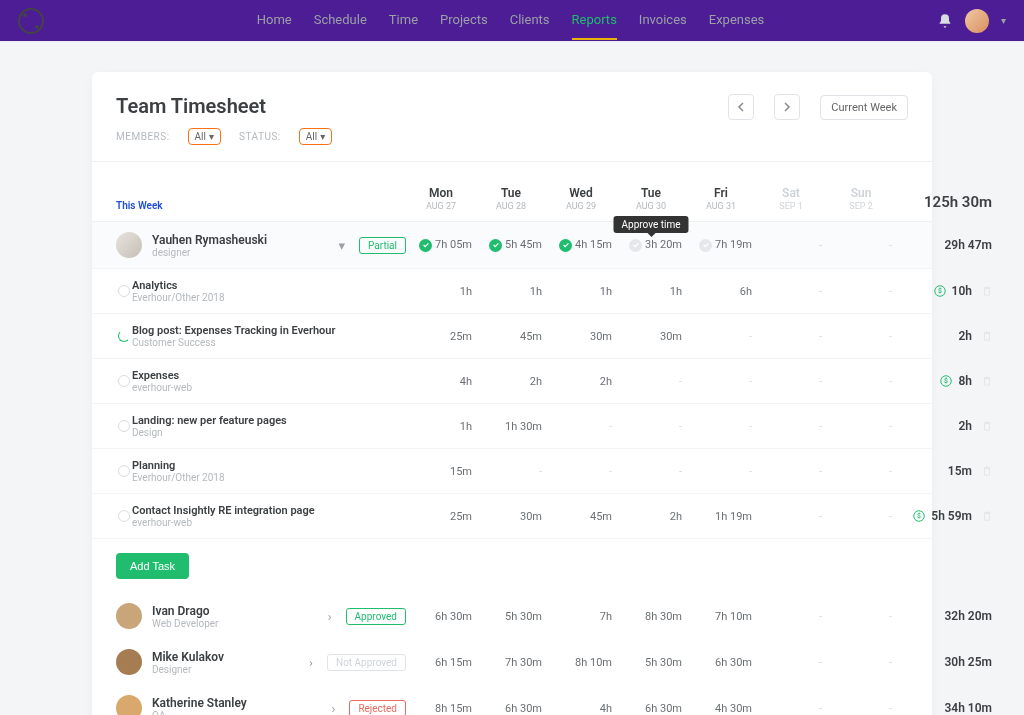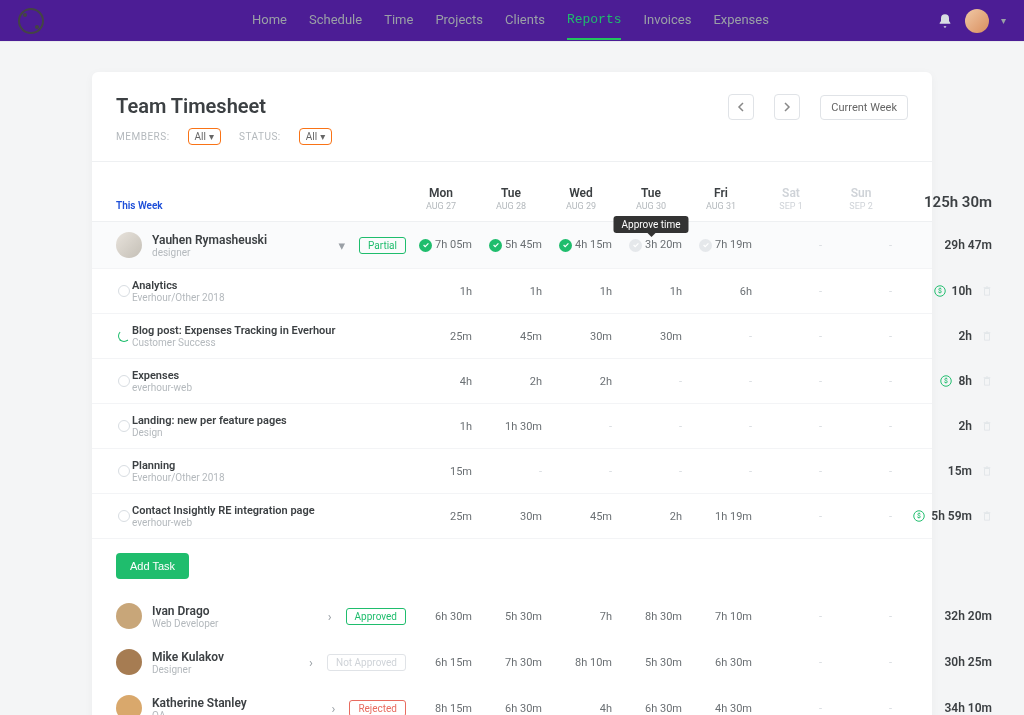--- a/index.html
+++ b/index.html
@@ -3,21 +3,21 @@
 <meta charset="utf-8">
 <style>
 *{box-sizing:border-box;margin:0;padding:0;}
 body{font-family:-apple-system,BlinkMacSystemFont,'Segoe UI',Roboto,sans-serif;background:#f4f5f6;color:#333;font-size:13px;}
 .topbar{background:#4c1d95;height:42px;display:flex;align-items:center;padding:0 18px;border-bottom:1px solid #e8eaec;}
 .logo{width:26px;height:26px;border:2px solid #444;border-radius:50%;position:relative;margin-right:40px;}
 .logo::before{content:'';position:absolute;top:3px;left:3px;width:4px;height:4px;background:#444;border-radius:50%;}
 .logo::after{content:'';position:absolute;bottom:3px;right:3px;width:4px;height:4px;background:#444;border-radius:50%;}
 .nav{flex:1;display:flex;justify-content:center;gap:22px;}
 .nav-item{color:#9aa0a6;padding:11px 0;cursor:pointer;font-size:13px;}
-.nav-item.active{color:#1fbd6d;border-bottom:2px solid #22c55e;font-family:Liberation Mono, monospace;}
+.nav-item.active{color:#1fbd6d;border-bottom:2px solid #eab308;}
 .topbar-right{display:flex;align-items:center;gap:12px;}
 .bell{width:16px;height:16px;color:#d8dde2;}
 .avatar-small{width:24px;height:24px;border-radius:50%;background:linear-gradient(135deg,#f0c9a6,#d98e5e);display:inline-block;position:relative;}
 .chevron-down{color:#9aa0a6;font-size:10px;}
 .container{max-width:840px;margin:30px auto;background:#fff;border-radius:6px;box-shadow:0 2px 10px rgba(0,0,0,0.04);}
 .section-head{padding:22px 24px 16px;display:flex;justify-content:space-between;align-items:flex-start;}
 .section-title{font-size:20px;font-weight:600;color:#3c4043;}
 .filters-row{display:flex;gap:18px;margin-top:10px;align-items:center;}
 .filter-lbl{font-size:10px;color:#b4b9bd;text-transform:uppercase;letter-spacing:0.5px;}
 .filter-sel{font-size:10px;color:#666;border:1px solid #f97316;border-radius:4px;padding:2px 6px;cursor:pointer;display:inline-flex;align-items:center;gap:3px;}

